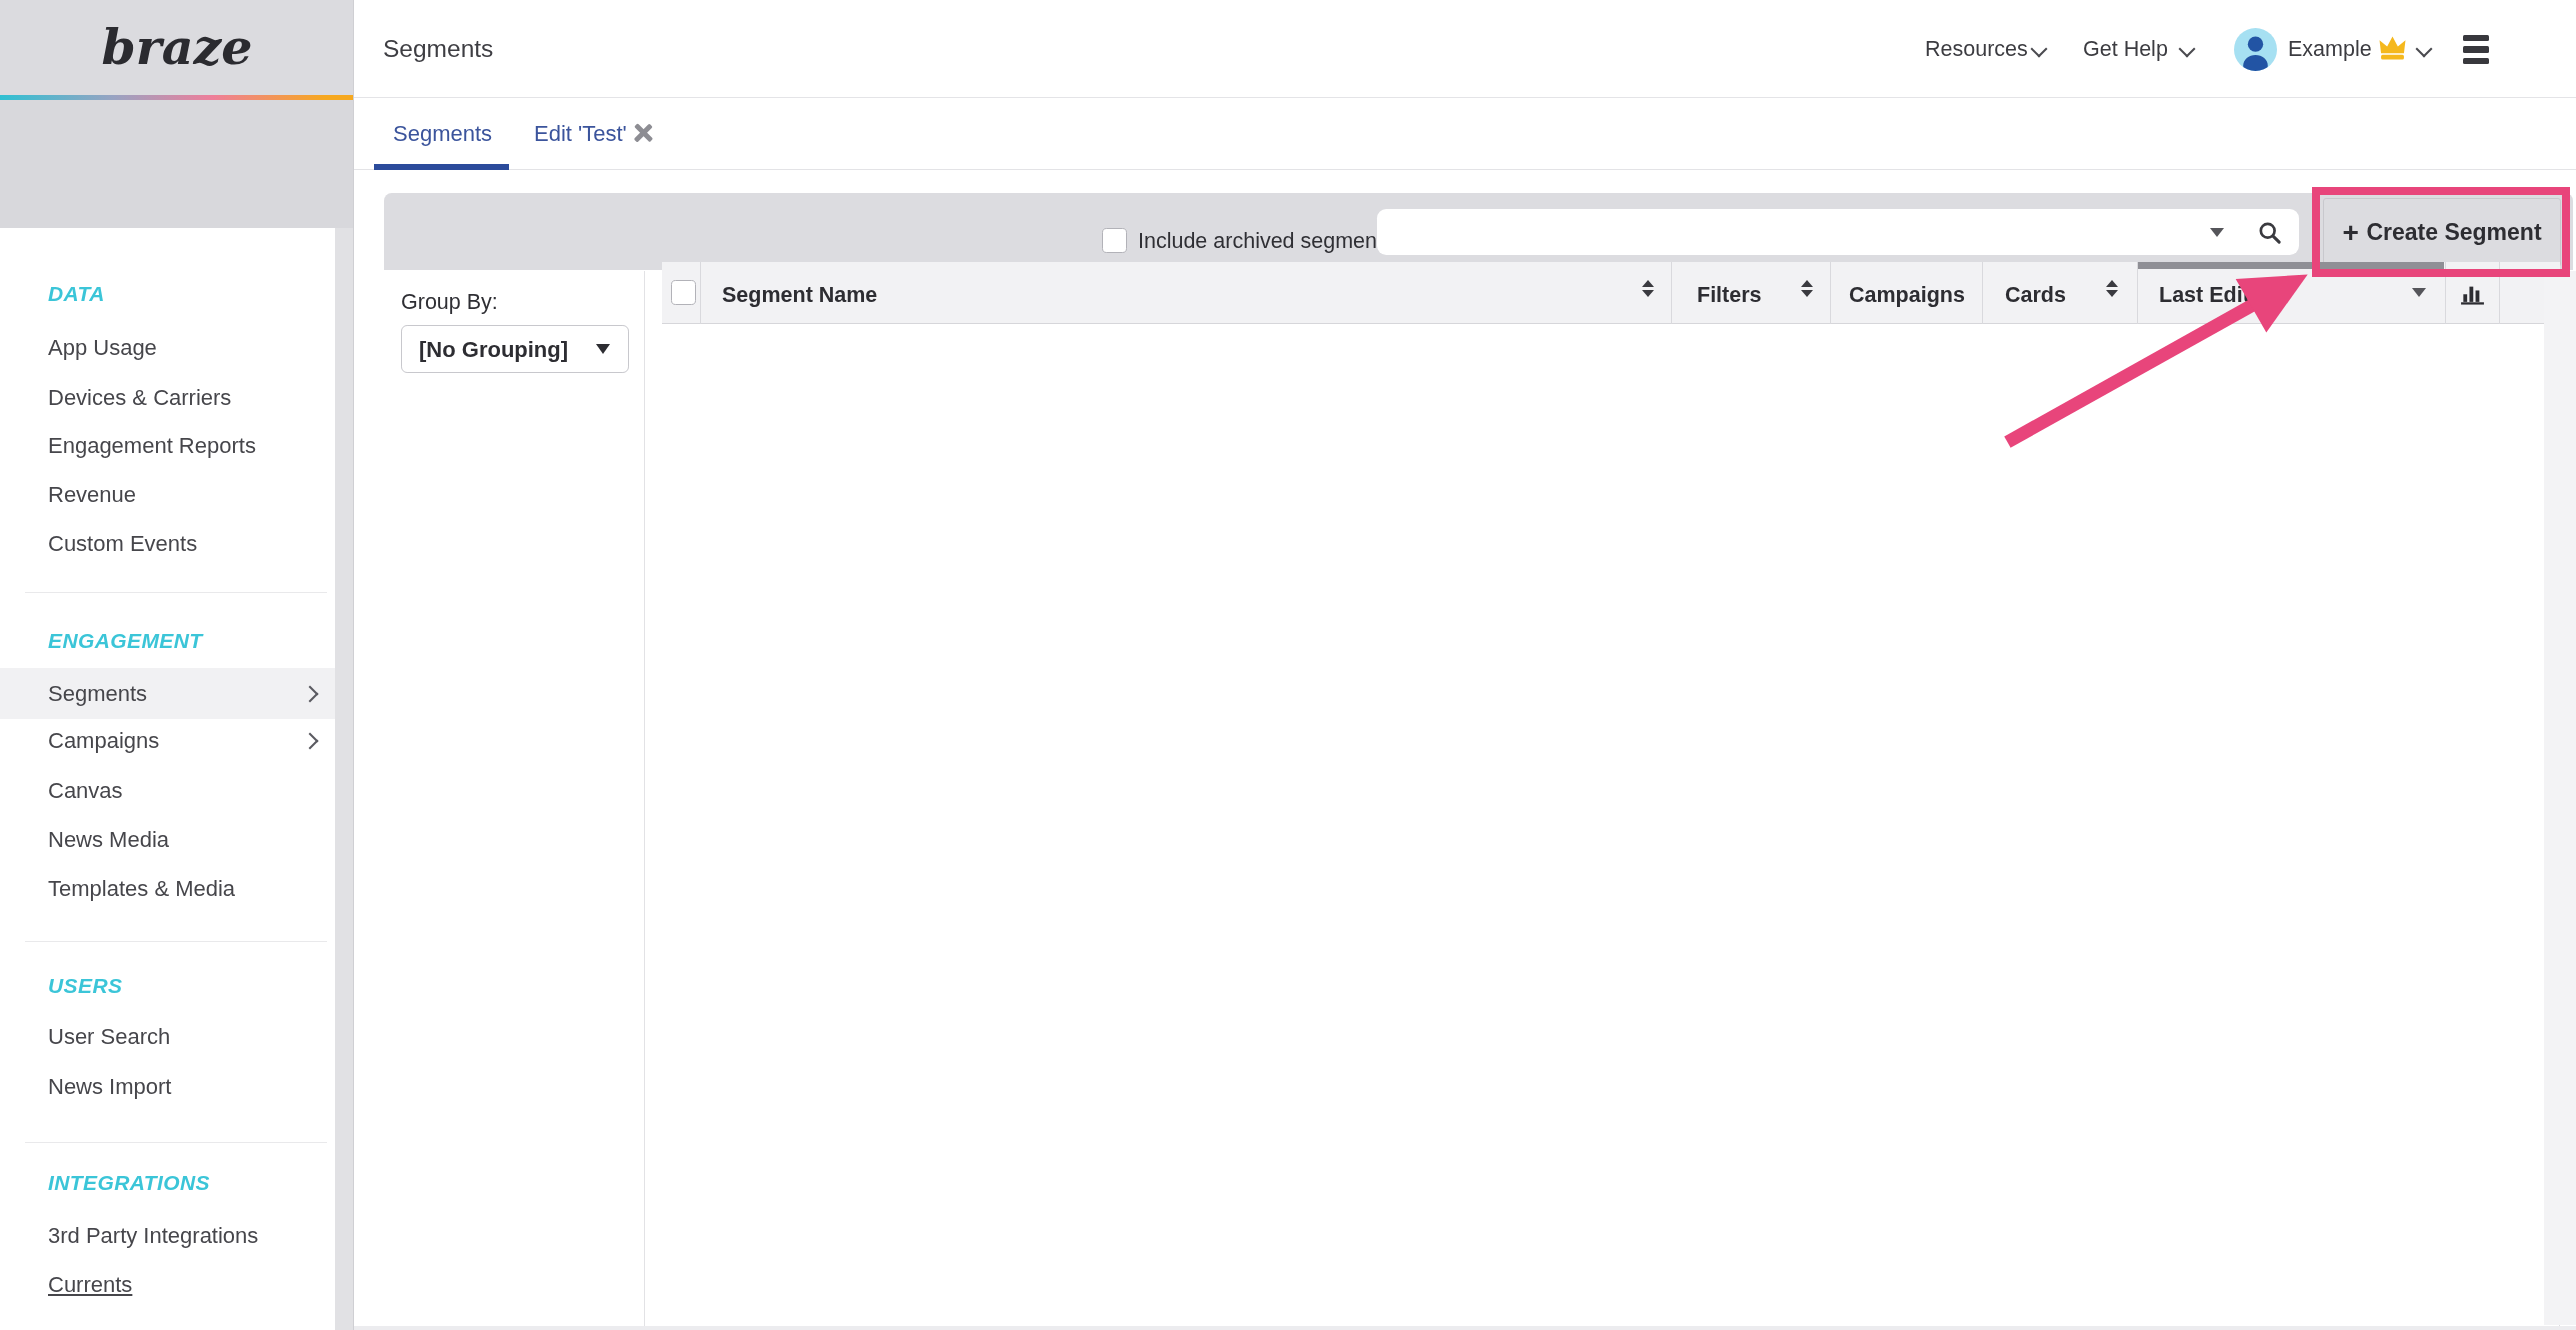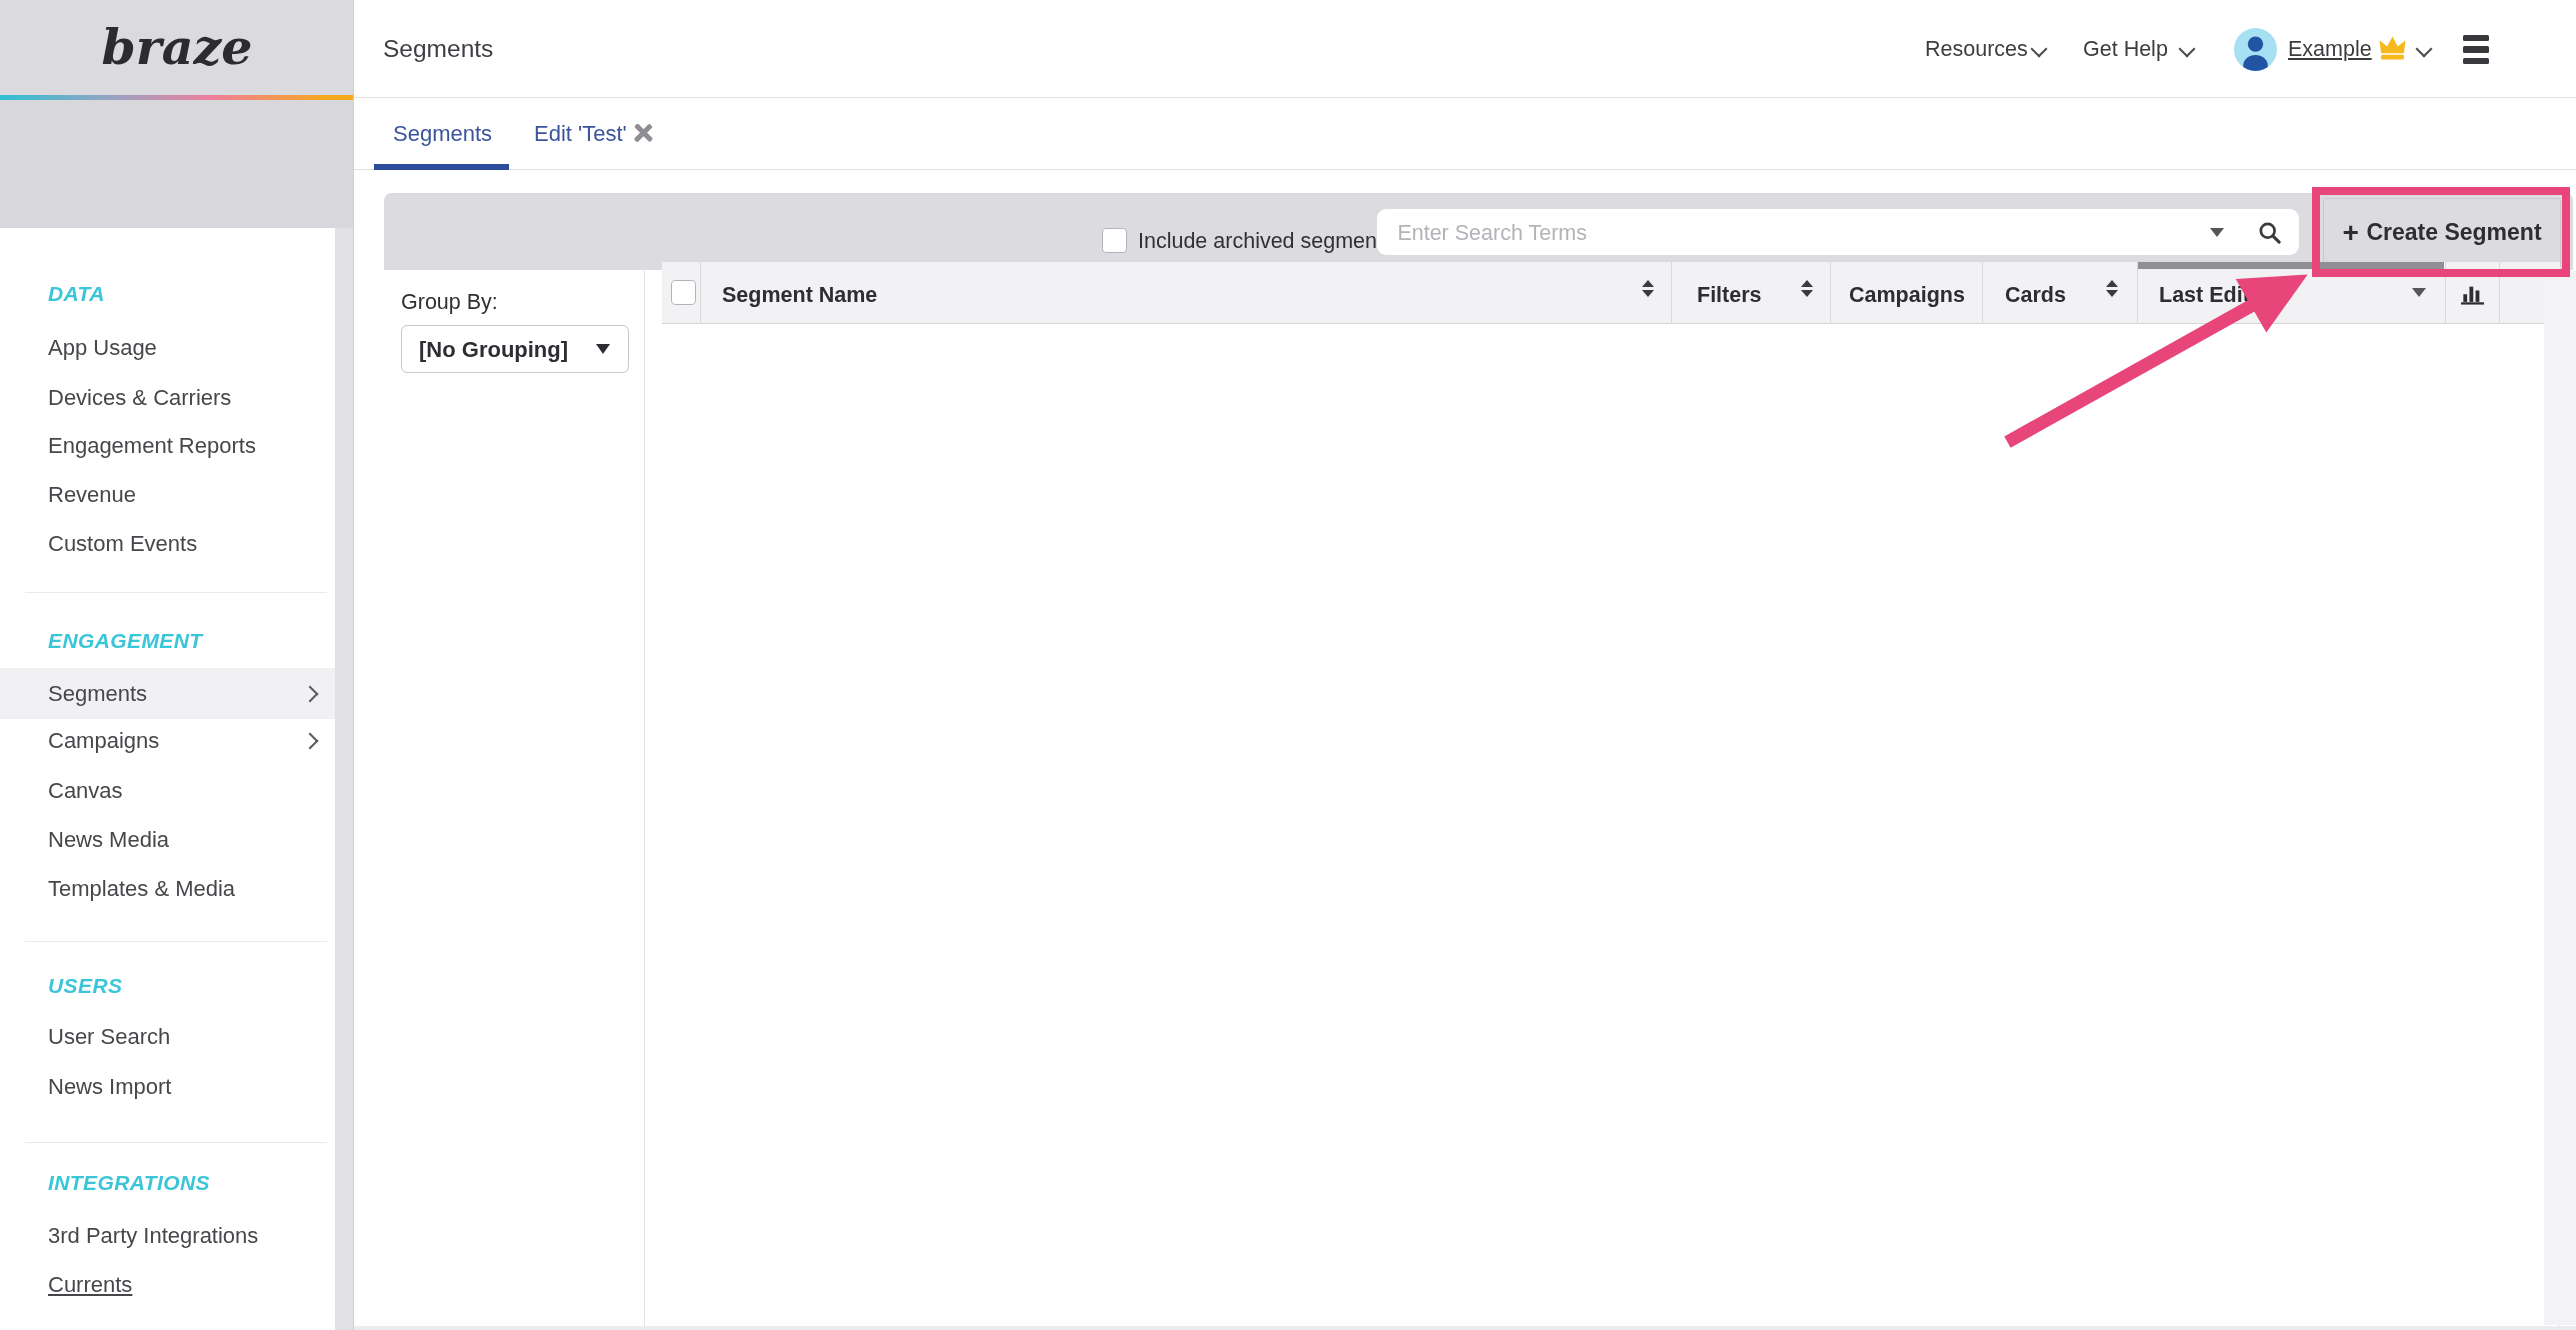--- a/index.html
+++ b/index.html
@@ -152,21 +152,21 @@
       <clipPath id="avclip">
         <circle cx="28" cy="28" r="28"></circle>
       </clipPath>
     </defs>
   <circle cx="28" cy="28" r="28" fill="#a6e0f2"></circle>
   <g clip-path="url(#avclip)">
     <circle cx="28" cy="21" r="10" fill="#2254a4"></circle>
     <ellipse cx="28" cy="49" rx="16" ry="14" fill="#2254a4"></ellipse>
   </g>
 </svg>
-<div class="abs top-link" style="left:2288px;text-decoration:underline;">Example</div>
+<div class="abs top-link" style="left:2288px;">Example</div>
 <svg class="abs" style="left:2378px;top:35px;" width="29" height="26" viewBox="0 0 38 34">
   <path d="M4 24 L2 7 L12 15 L19 2 L26 15 L36 7 L34 24 Z" fill="#f5b81d"></path>
   <rect x="4" y="26" width="30" height="6" rx="2" fill="#f5b81d"></rect>
 </svg>
 <span class="abs chev-down" style="left:2418px;top:43px;"></span>
 <div class="abs" style="left:2463px;top:35px;">
   <div class="hamb"></div>
     <div class="hamb"></div>
     <div class="hamb" style="margin-bottom:0;"></div>
 </div>
@@ -175,21 +175,20 @@
 <div class="abs tab-label" style="left:393px;">Segments</div>
 <div class="abs tab-underline"></div>
 <div class="abs tab-label" style="left:534px;">Edit 'Test'</div>
 <div class="abs close-x" style="left:633px;"></div>
 
 <div class="abs toolbar"></div>
 <div class="abs checkbox" style="left:1102px;top:228px;"></div>
 <div class="abs tb-label">Include archived segments</div>
 
 <div class="abs search-pill">
-  <input class="search-input" type="text" placeholder="Enter Search Terms" style="">
   <span class="caret-small abs" style="left:833px;top:19px;"></span>
   <svg class="abs" style="left:880px;top:10.7px;" width="26" height="26" viewBox="0 0 34 34">
     <circle cx="14" cy="14" r="9" fill="none" stroke="#3a3a3f" stroke-width="3.5"></circle>
     <line x1="21" y1="21" x2="29" y2="29" stroke="#3a3a3f" stroke-width="4" stroke-linecap="round"></line>
   </svg>
 </div>
 
 <div class="abs create-btn">
   <span class="create-plus">+</span>
   <span class="create-label">Create Segment</span>

